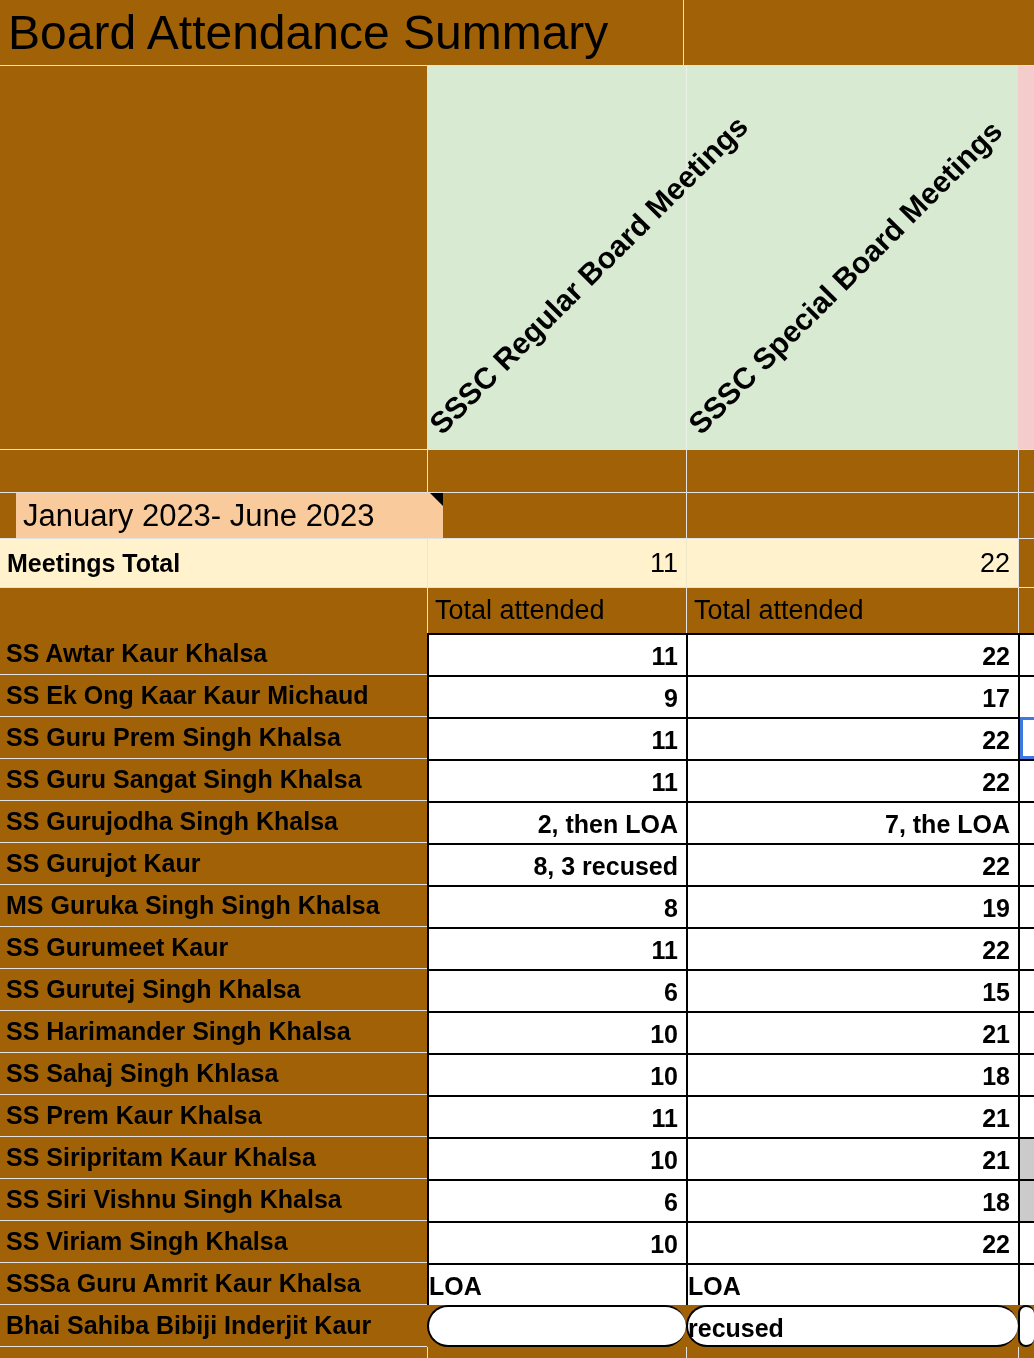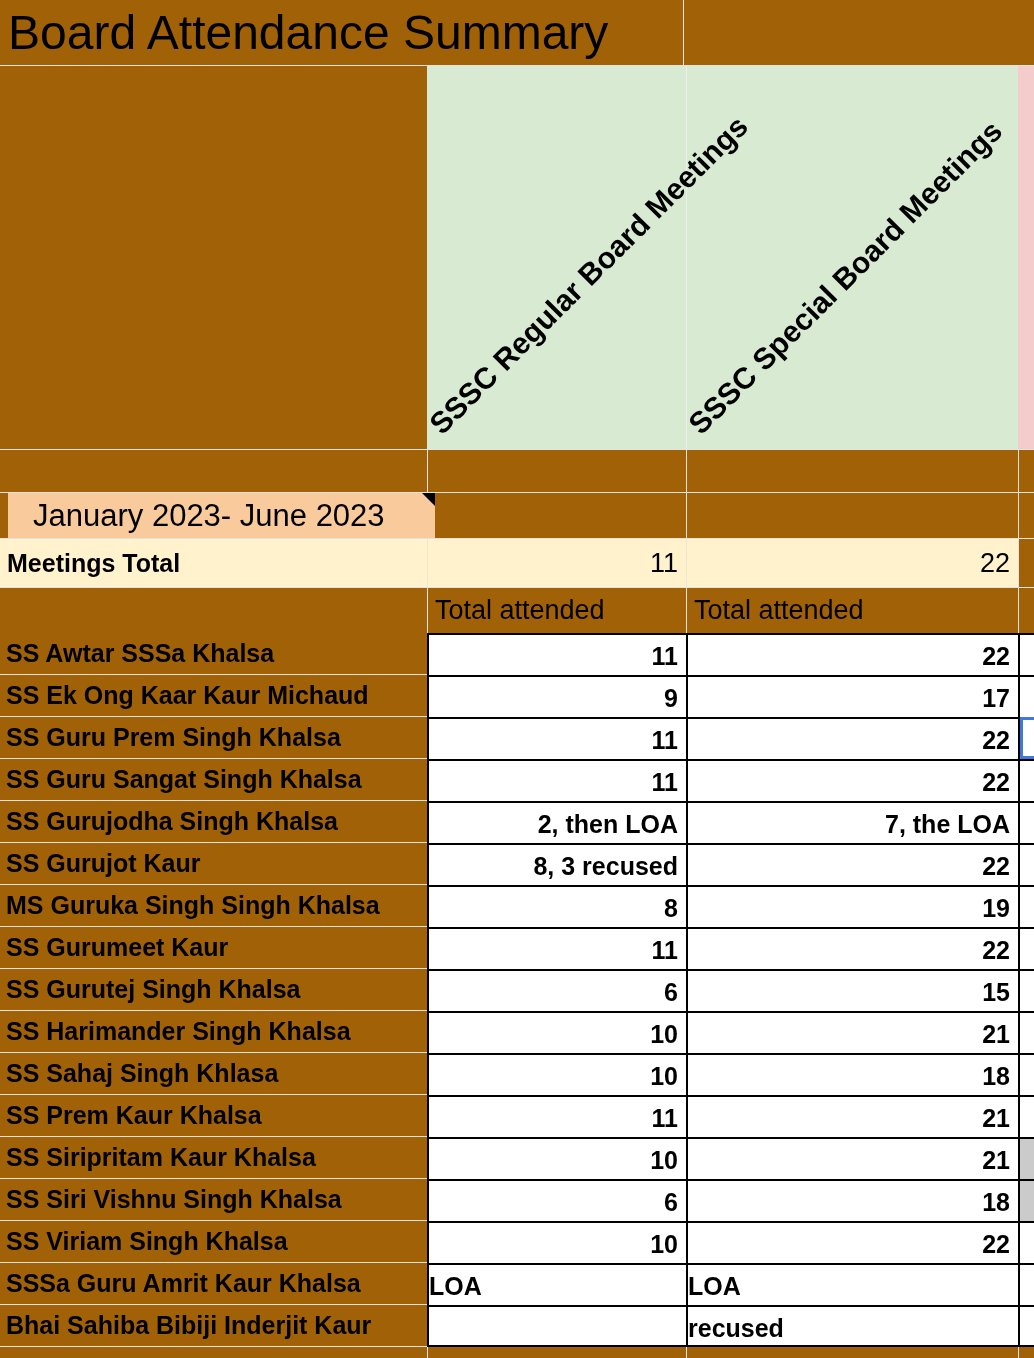--- a/index.html
+++ b/index.html
@@ -22,22 +22,22 @@
   .rot{position:absolute;bottom:8px;transform-origin:left bottom;transform:rotate(-45deg);
        font-weight:bold;font-size:30px;white-space:nowrap;}
   .rot-b{left:447px;}
   .rot-c{left:706px;}
 
   
   .empty-band{left:0;top:450px;width:1034px;height:43px;border-bottom:1px solid var(--grid,#e2e2e2);box-sizing:border-box;}
 
   
   .date-band{left:0;top:493px;width:1034px;height:46px;border-bottom:1px solid var(--grid,#e2e2e2);box-sizing:border-box;}
-  .period-cell{position:absolute;left:8px;top:0;width:427px;height:45px;background:var(--orange,#f9cb9c);
-               font-size:31px;line-height:45px;padding-left:25px;box-sizing:border-box;white-space:nowrap;}
+  .period-cell{position:absolute;left:16px;top:0;width:427px;height:45px;background:var(--orange,#f9cb9c);
+               font-size:31px;line-height:45px;padding-left:7px;box-sizing:border-box;white-space:nowrap;}
   .note-marker{position:absolute;right:0;top:0;width:0;height:0;
                border-top:13px solid #000;border-left:13px solid transparent;}
 
   
   .total-band{left:0;top:539px;width:1034px;height:49px;border-bottom:1px solid var(--grid,#e2e2e2);box-sizing:border-box;padding-left:20px;}
   .total-yellow{position:absolute;left:0;top:0;width:1018px;height:48px;background:var(--yellow,#fff2cc);}
   .total-label{position:absolute;left:0;top:0;width:427px;height:48px;font-weight:bold;font-size:25px;
                line-height:48px;padding-left:7px;box-sizing:border-box;white-space:nowrap;}
   .total-b{position:absolute;left:427px;top:0;width:259px;height:48px;font-size:27px;line-height:48px;
            text-align:right;padding-right:8px;box-sizing:border-box;border-left:1px solid #efe7c9;}
@@ -56,21 +56,21 @@
   .row{position:relative;height:42px;}
   .cell{box-sizing:border-box;position:absolute;top:0;height:42px;font-weight:bold;font-size:25px;}
   .cell-name{left:0;width:427px;border-bottom:1px solid var(--grid,#e2e2e2);
              line-height:41px;padding-left:6px;white-space:nowrap;}
   .cell-b{left:427px;width:259px;border-left:2px solid #000;border-top:2px solid #000;
           text-align:right;padding-right:8px;line-height:42px;background:#fff;}
   .cell-c{left:686px;width:332px;border-left:2px solid #000;border-top:2px solid #000;
           text-align:right;padding-right:8px;line-height:42px;background:#fff;}
   .cell-d{left:1018px;width:16px;border-left:2px solid #000;border-top:2px solid #000;background:#fff;}
   .cell-b.al,.cell-c.al{text-align:left;padding-left:0;}
-  .cell-b.last,.cell-c.last,.cell-d.last{border-bottom:2px solid #000;}
+  .cell-b.last,.cell-c.last,.cell-d.last{border-bottom:2px solid #000;border-radius:21px;}
   .cell-d.grayfill{background:var(--graycell,#cbcbcb);}
   .sel{position:absolute;left:1020px;top:0;width:14px;height:42px;box-sizing:border-box;
        border:3px solid var(--blue,#3e78e0);border-right:none;z-index:5;}
 
   
   .bottom-band{left:0;top:1347px;width:1034px;height:11px;}
 </style>
 </head>
 <body>
 
@@ -113,21 +113,21 @@
   </div>
 
   <div class="abs attended-band">
     <div class="att-b">Total attended</div>
     <div class="att-c">Total attended</div>
     <div class="vline" style="left:1018px;top:0;height:45px;"></div>
   </div>
 
   <div class="abs rows-host">
       <div class="row">
-        <div class="cell cell-name">SS Awtar SSSa Khalsa</div>
+        <div class="cell cell-name">SS Awtar Kaur Khalsa</div>
         <div class="cell cell-b">11</div>
         <div class="cell cell-c">22</div>
         <div class="cell cell-d"></div>
       </div>
       <div class="row">
         <div class="cell cell-name">SS Ek Ong Kaar Kaur Michaud</div>
         <div class="cell cell-b">9</div>
         <div class="cell cell-c">17</div>
         <div class="cell cell-d"></div>
       </div>

